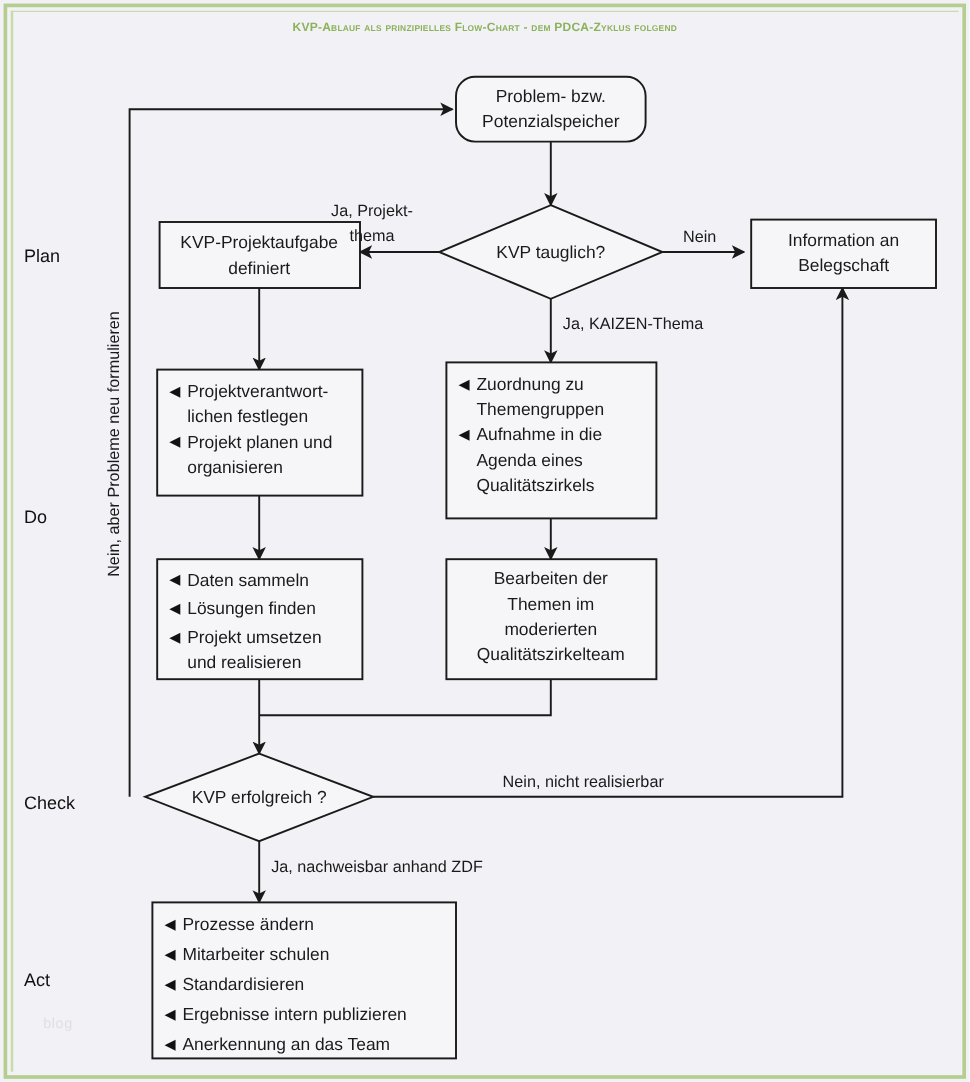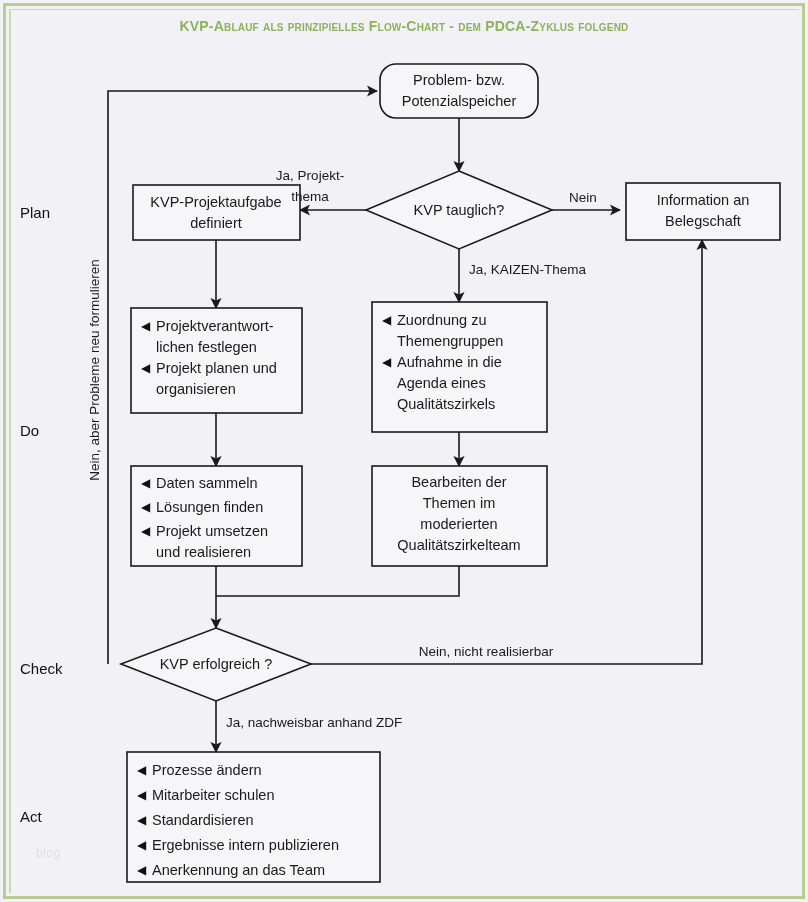--- a/index.html
+++ b/index.html
@@ -39,21 +39,21 @@
     border-top: 1px solid #c8dba8;
     pointer-events: none;
   }
   #chart-title {
     position: absolute;
     left: 0;
     top: 18px;
     width: 808px;
     text-align: center;
     color: #8cb25a;
-    font-size: 14px;
+    font-size: 10px;
     font-weight: bold;
     font-variant: small-caps;
     letter-spacing: 0.2px;
     font-family: "Liberation Sans", sans-serif;
   }
   svg#flow {
     position: absolute;
     left: 0;
     top: 0;
   }

